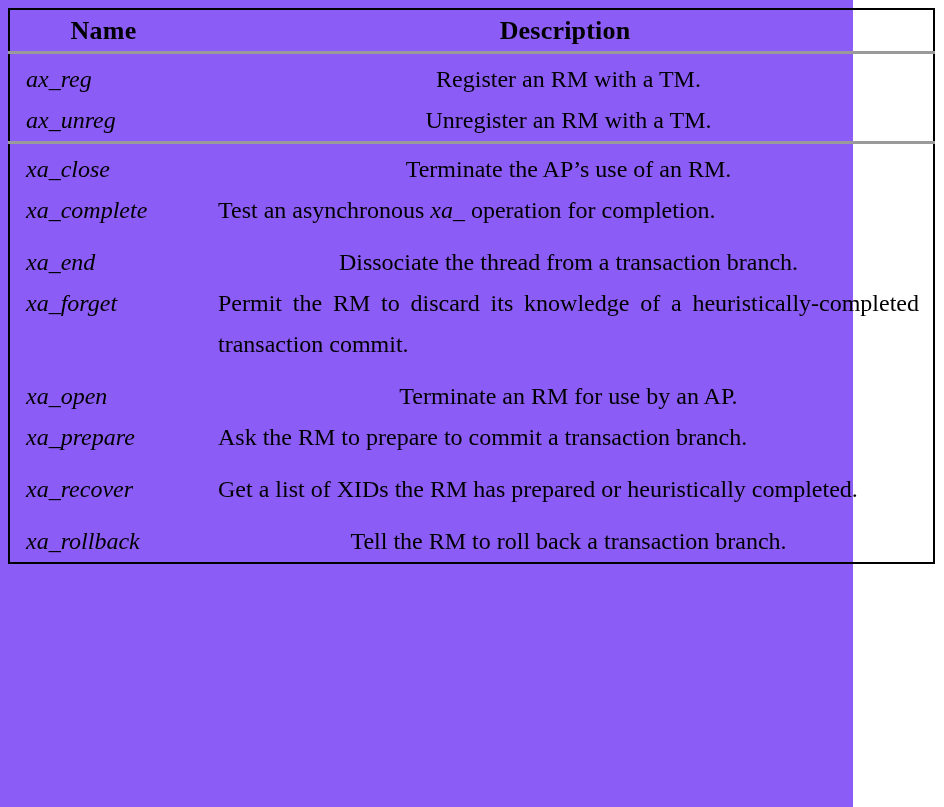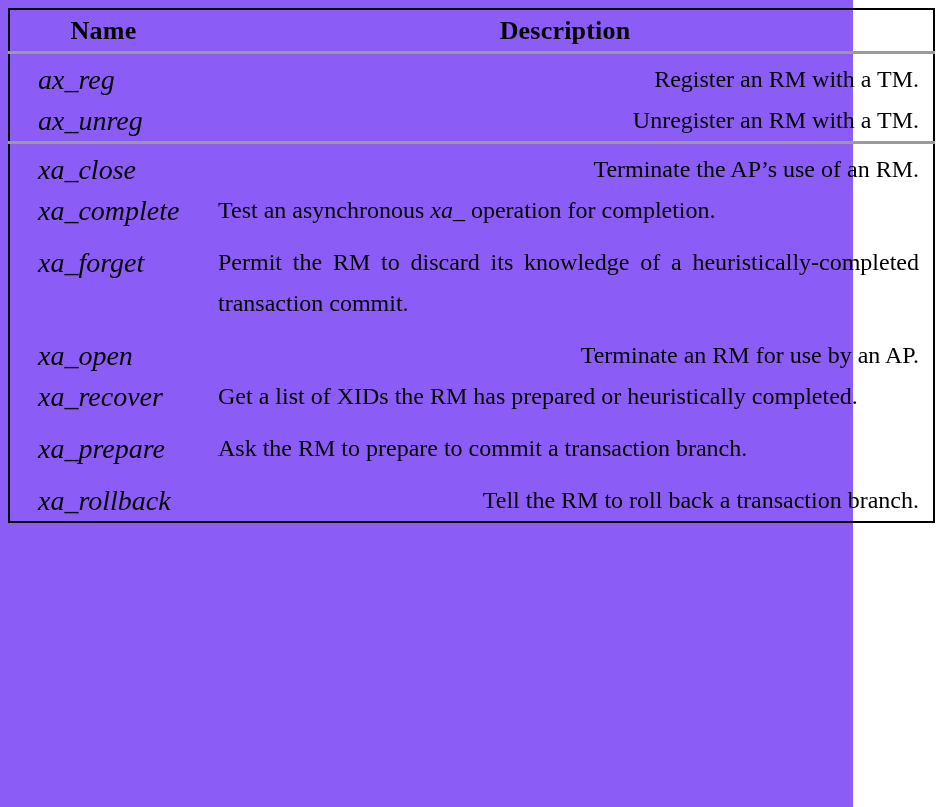--- a/index.html
+++ b/index.html
@@ -68,37 +68,37 @@
 
   
   .grp-end .cell-name,
   .grp-end .cell-desc {
     border-bottom: 3px solid #9a9a9a;
   }
 
   
   .name-text {
     font-style: italic;
-    font-size: 28px;
+    font-size: 24px;
     line-height: 41px;
-    padding: 0 0 0 28px;
+    padding: 0 0 0 16px;
     white-space: nowrap;
   }
 
   .desc-text {
     font-size: 24px;
     line-height: 41px;
     padding: 0 14px 0 21px;
     text-align: justify;
     text-justify: inter-word;
     hyphens: none;
   }
   
   .desc-text.single {
-    text-align: right;
+    text-align: center;
   }
   .desc-text i {
     font-style: italic;
   }
 
   
   .first-body .name-text,
   .first-body .desc-text {
     padding-top: 5px;
   }
@@ -160,52 +160,60 @@
           </td>
         </tr>
         <tr class="pad-after">
           <td class="cell-name">
             <div class="name-text">xa_complete</div>
           </td>
           <td class="cell-desc">
             <div class="desc-text">Test an asynchronous <i>xa_</i> operation for completion.</div>
           </td>
         </tr>
+        <tr>
+          <td class="cell-name">
+            <div class="name-text">xa_end</div>
+          </td>
+          <td class="cell-desc">
+            <div class="desc-text single">Dissociate the thread from a transaction branch.</div>
+          </td>
+        </tr>
         <tr class="pad-after">
           <td class="cell-name">
             <div class="name-text">xa_forget</div>
           </td>
           <td class="cell-desc">
             <div class="desc-text">Permit the RM to discard its knowledge of a heuristically-completed transaction commit.</div>
           </td>
         </tr>
         <tr>
           <td class="cell-name">
             <div class="name-text">xa_open</div>
           </td>
           <td class="cell-desc">
             <div class="desc-text single">Terminate an RM for use by an AP.</div>
           </td>
         </tr>
         <tr class="pad-after">
           <td class="cell-name">
+            <div class="name-text">xa_prepare</div>
+          </td>
+          <td class="cell-desc">
+            <div class="desc-text">Ask the RM to prepare to commit a transaction branch.</div>
+          </td>
+        </tr>
+        <tr class="pad-after">
+          <td class="cell-name">
             <div class="name-text">xa_recover</div>
           </td>
           <td class="cell-desc">
             <div class="desc-text">Get a list of XIDs the RM has prepared or heuristically completed.</div>
           </td>
         </tr>
-        <tr class="pad-after">
-          <td class="cell-name">
-            <div class="name-text">xa_prepare</div>
-          </td>
-          <td class="cell-desc">
-            <div class="desc-text">Ask the RM to prepare to commit a transaction branch.</div>
-          </td>
-        </tr>
         <tr>
           <td class="cell-name">
             <div class="name-text">xa_rollback</div>
           </td>
           <td class="cell-desc">
             <div class="desc-text single">Tell the RM to roll back a transaction branch.</div>
           </td>
         </tr>
       </tbody>
 

